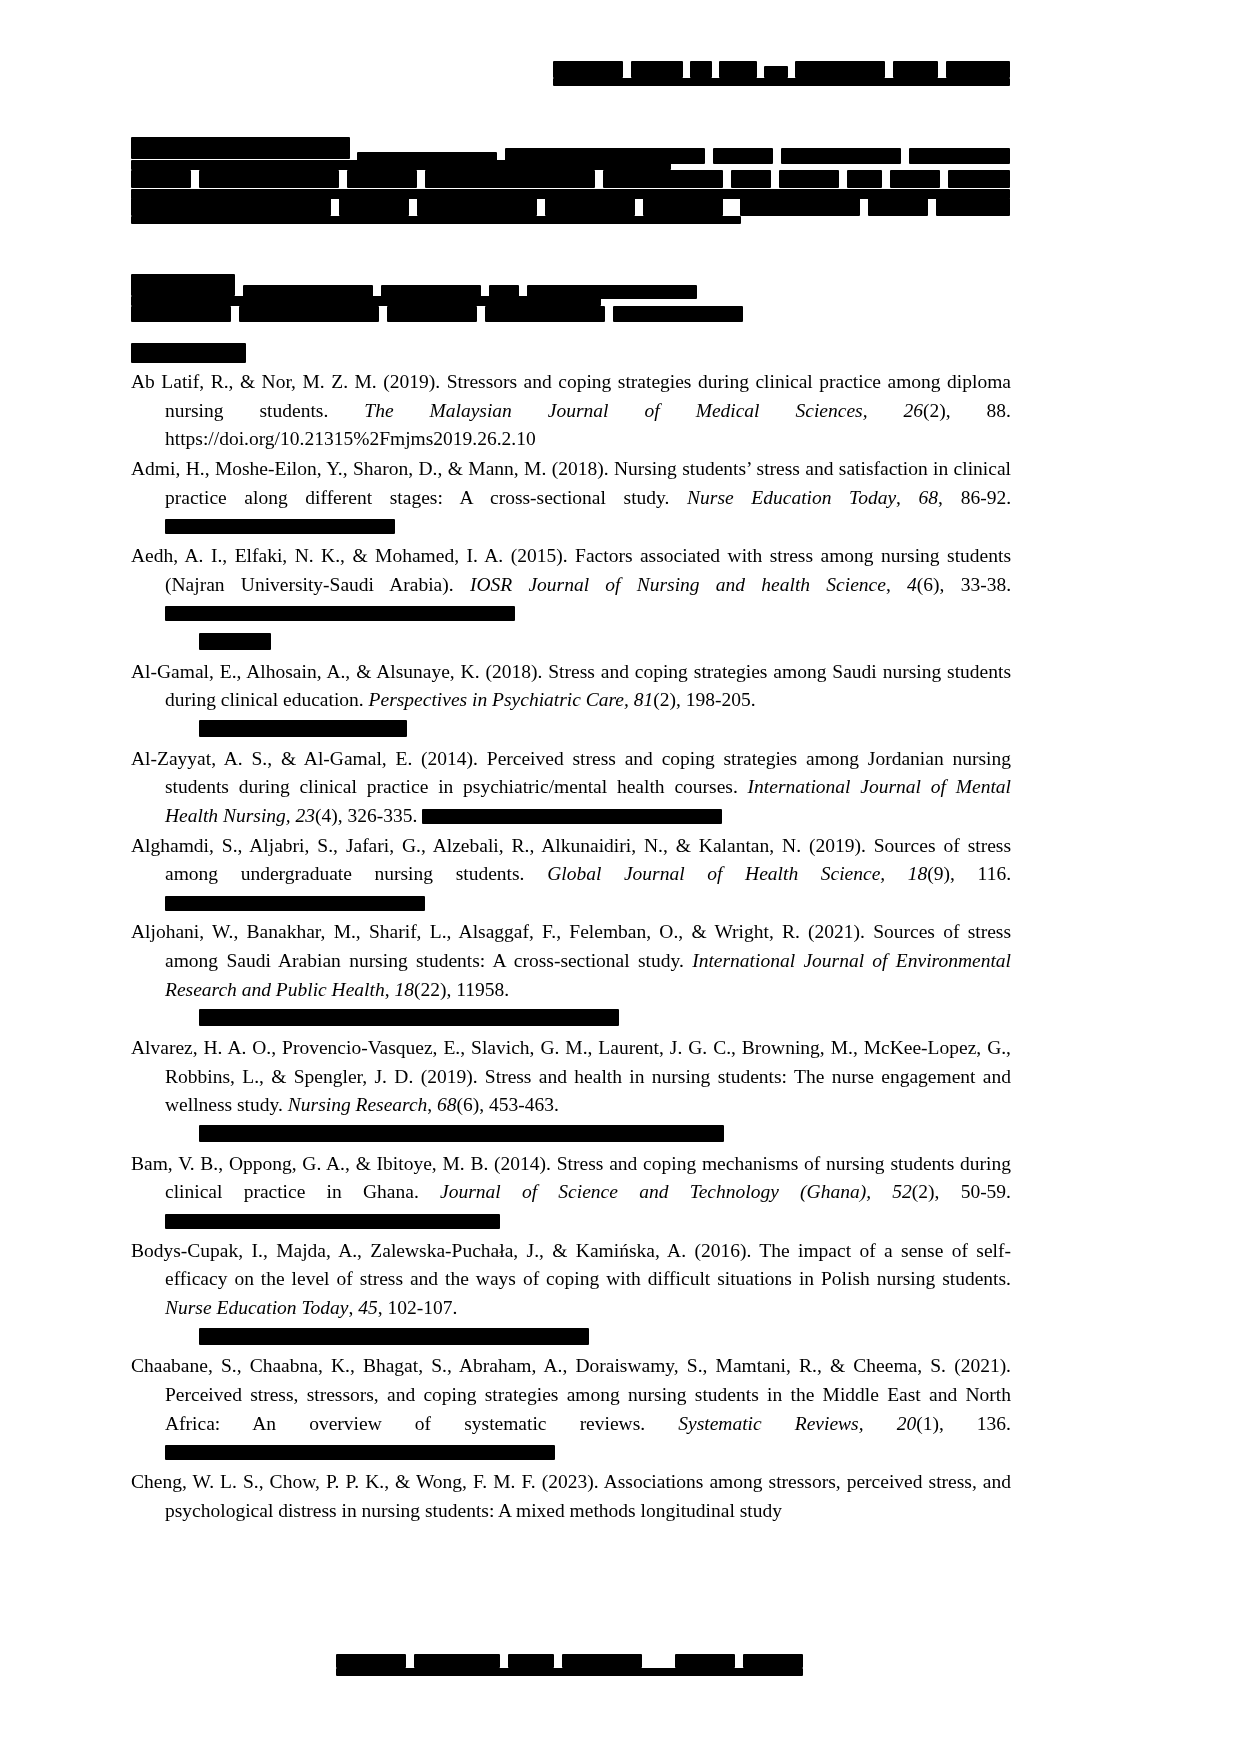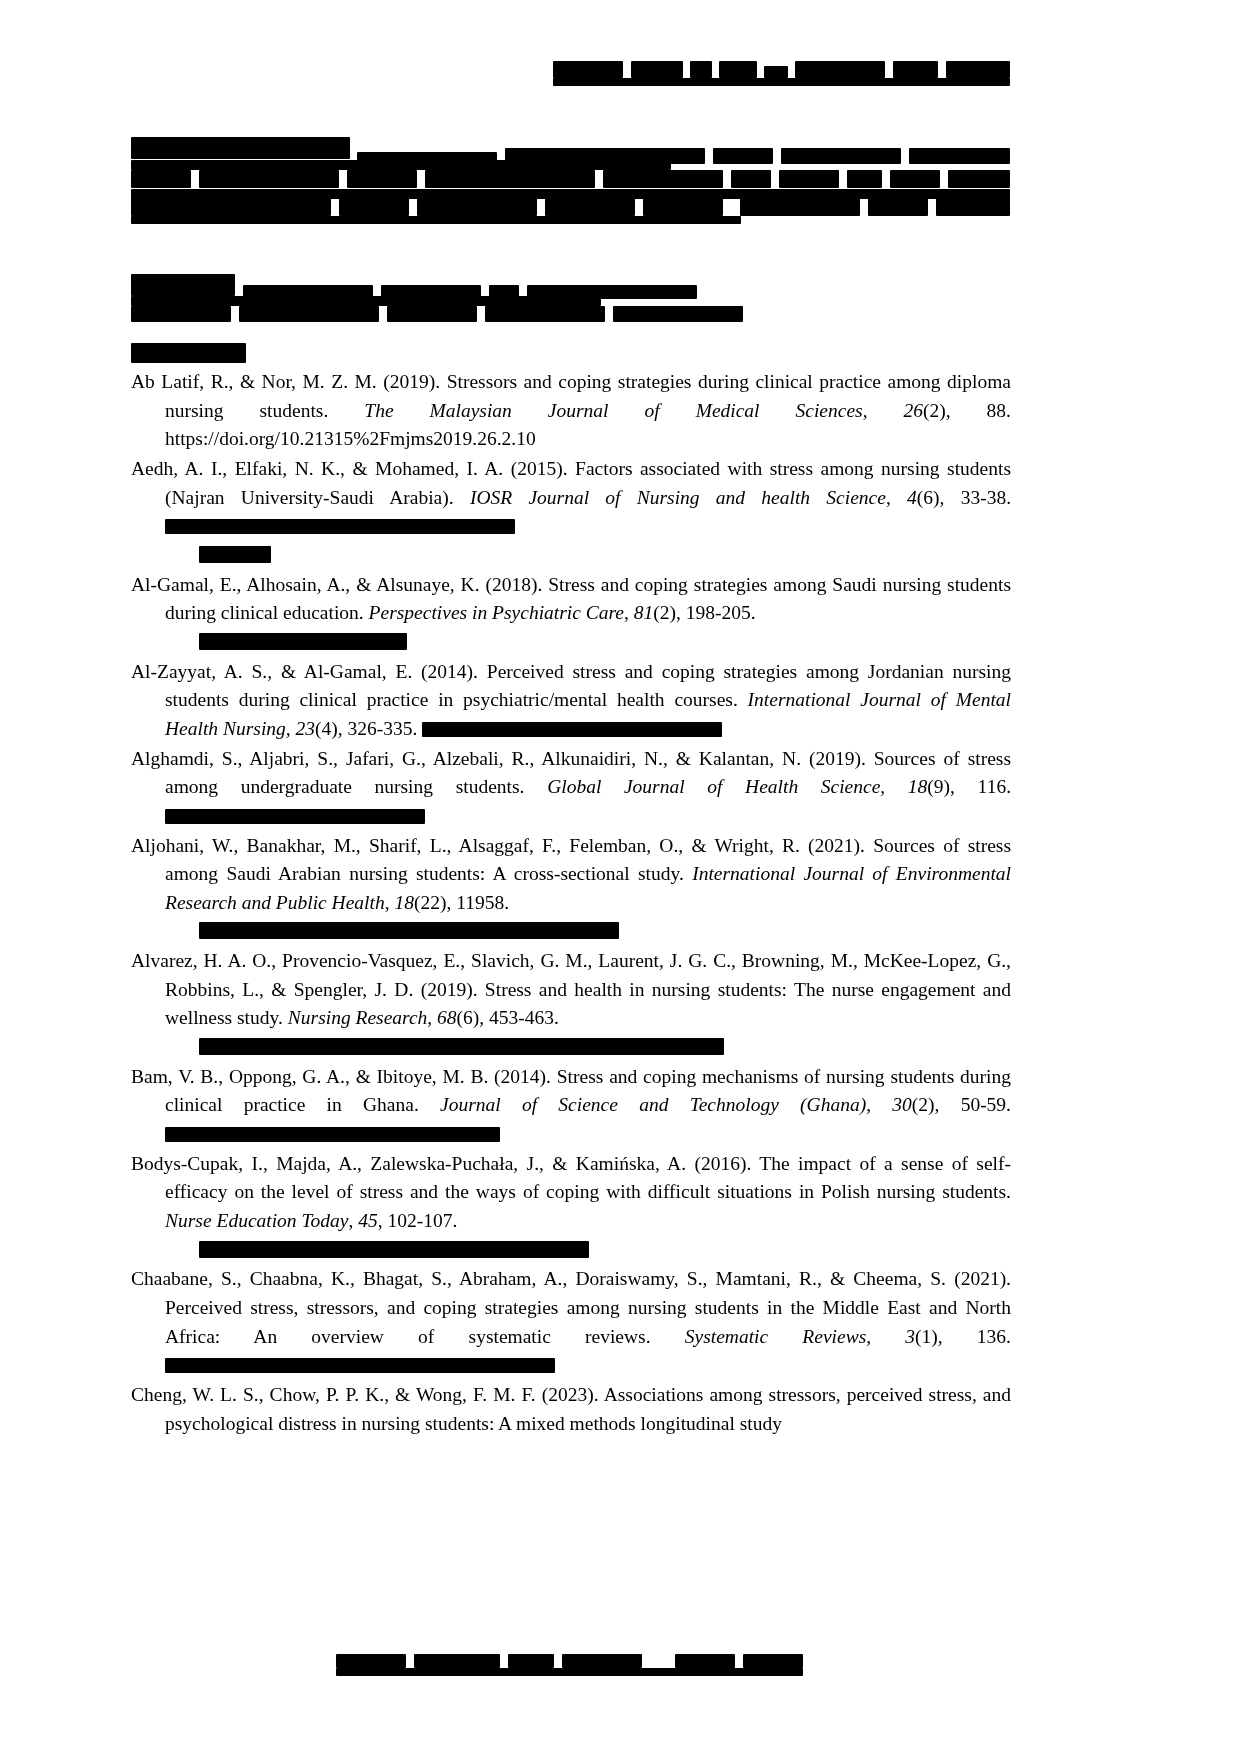--- a/index.html
+++ b/index.html
@@ -111,29 +111,30 @@
       <div class="redact" style="left: 131px; top: 306px; width: 100px; height: 16px;"></div>
       <div class="redact" style="left: 239px; top: 306px; width: 140px; height: 16px;"></div>
       <div class="redact" style="left: 387px; top: 306px; width: 90px; height: 16px;"></div>
       <div class="redact" style="left: 485px; top: 306px; width: 120px; height: 16px;"></div>
       <div class="redact" style="left: 613px; top: 306px; width: 130px; height: 16px;"></div>
       <div class="redact" style="left: 131px; top: 343px; width: 115px; height: 20px;"></div>
     </div>
 
   <div class="refs" id="refs">
       <p class="ref" id="ref-ab-latif-2019">Ab Latif, R., &amp; Nor, M. Z. M. (2019). Stressors and coping strategies during clinical practice among diploma nursing students. <i>The Malaysian Journal of Medical Sciences, 26</i>(2), 88. https://doi.org/10.21315%2Fmjms2019.26.2.10</p>
+      <p class="ref" id="ref-admi-2018">Admi, H., Moshe-Eilon, Y., Sharon, D., &amp; Mann, M. (2018). Nursing students’ stress and satisfaction in clinical practice along different stages: A cross-sectional study. <i>Nurse Education Today</i>, <i>68</i>, 86-92. <span class="blk" style="width: 230px;"></span></p>
       <p class="ref" id="ref-aedh-2015">Aedh, A. I., Elfaki, N. K., &amp; Mohamed, I. A. (2015). Factors associated with stress among nursing students (Najran University-Saudi Arabia). <i>IOSR Journal of Nursing and health Science</i>, <i>4</i>(6), 33-38. <span class="blk" style="width: 350px;"></span><span style="display: block; height: 0px;"></span><span class="blk tall" style="width: 72px; margin-left: 34px;"></span></p>
       <p class="ref" id="ref-al-gamal-2018">Al-Gamal, E., Alhosain, A., &amp; Alsunaye, K. (2018). Stress and coping strategies among Saudi nursing students during clinical education. <i>Perspectives in Psychiatric Care, 81</i>(2), 198-205. <span style="display: block; height: 0px;"></span><span class="blk tall" style="width: 208px; margin-left: 34px;"></span></p>
       <p class="ref" id="ref-al-zayyat-2014">Al-Zayyat, A. S., &amp; Al-Gamal, E. (2014). Perceived stress and coping strategies among Jordanian nursing students during clinical practice in psychiatric/mental health courses. <i>International Journal of Mental Health Nursing, 23</i>(4), 326-335. <span class="blk" style="width: 300px;"></span></p>
       <p class="ref" id="ref-alghamdi-2019">Alghamdi, S., Aljabri, S., Jafari, G., Alzebali, R., Alkunaidiri, N., &amp; Kalantan, N. (2019). Sources of stress among undergraduate nursing students. <i>Global Journal of Health Science, 18</i>(9), 116. <span class="blk" style="width: 260px;"></span></p>
       <p class="ref" id="ref-aljohani-2021">Aljohani, W., Banakhar, M., Sharif, L., Alsaggaf, F., Felemban, O., &amp; Wright, R. (2021). Sources of stress among Saudi Arabian nursing students: A cross-sectional study. <i>International Journal of Environmental Research and Public Health</i>, <i>18</i>(22), 11958. <span style="display: block; height: 0px;"></span><span class="blk tall" style="width: 420px; margin-left: 34px;"></span></p>
       <p class="ref" id="ref-alvarez-2019">Alvarez, H. A. O., Provencio-Vasquez, E., Slavich, G. M., Laurent, J. G. C., Browning, M., McKee-Lopez, G., Robbins, L., &amp; Spengler, J. D. (2019). Stress and health in nursing students: The nurse engagement and wellness study. <i>Nursing Research</i>, <i>68</i>(6), 453-463. <span style="display: block; height: 0px;"></span><span class="blk tall" style="width: 525px; margin-left: 34px;"></span></p>
-      <p class="ref" id="ref-bam-2014">Bam, V. B., Oppong, G. A., &amp; Ibitoye, M. B. (2014). Stress and coping mechanisms of nursing students during clinical practice in Ghana. <i>Journal of Science and Technology (Ghana), 30</i>(2), 50-59. <span class="blk" style="width: 335px;"></span></p>
+      <p class="ref" id="ref-bam-2014">Bam, V. B., Oppong, G. A., &amp; Ibitoye, M. B. (2014). Stress and coping mechanisms of nursing students during clinical practice in Ghana. <i>Journal of Science and Technology (Ghana), 52</i>(2), 50-59. <span class="blk" style="width: 335px;"></span></p>
       <p class="ref" id="ref-bodys-cupak-2016">Bodys-Cupak, I., Majda, A., Zalewska-Puchała, J., &amp; Kamińska, A. (2016). The impact of a sense of self-efficacy on the level of stress and the ways of coping with difficult situations in Polish nursing students. <i>Nurse Education Today</i>, <i>45</i>, 102-107. <span style="display: block; height: 0px;"></span><span class="blk tall" style="width: 390px; margin-left: 34px;"></span></p>
-      <p class="ref" id="ref-chaabane-2021">Chaabane, S., Chaabna, K., Bhagat, S., Abraham, A., Doraiswamy, S., Mamtani, R., &amp; Cheema, S. (2021). Perceived stress, stressors, and coping strategies among nursing students in the Middle East and North Africa: An overview of systematic reviews. <i>Systematic Reviews, 3</i>(1), 136. <span class="blk" style="width: 390px;"></span></p>
+      <p class="ref" id="ref-chaabane-2021">Chaabane, S., Chaabna, K., Bhagat, S., Abraham, A., Doraiswamy, S., Mamtani, R., &amp; Cheema, S. (2021). Perceived stress, stressors, and coping strategies among nursing students in the Middle East and North Africa: An overview of systematic reviews. <i>Systematic Reviews, 20</i>(1), 136. <span class="blk" style="width: 390px;"></span></p>
       <p class="ref" id="ref-cheng-2023">Cheng, W. L. S., Chow, P. P. K., &amp; Wong, F. M. F. (2023). Associations among stressors, perceived stress, and psychological distress in nursing students: A mixed methods longitudinal study</p>
     </div>
 
   <div class="footer-zone" id="ftr">
       <div class="redact" style="left: 336px; top: 14px; width: 70px; height: 14px;"></div>
       <div class="redact" style="left: 414px; top: 14px; width: 86px; height: 14px;"></div>
       <div class="redact" style="left: 508px; top: 14px; width: 46px; height: 14px;"></div>
       <div class="redact" style="left: 562px; top: 14px; width: 80px; height: 14px;"></div>
       <div class="redact" style="left: 675px; top: 14px; width: 60px; height: 14px;"></div>
       <div class="redact" style="left: 743px; top: 14px; width: 60px; height: 14px;"></div>

